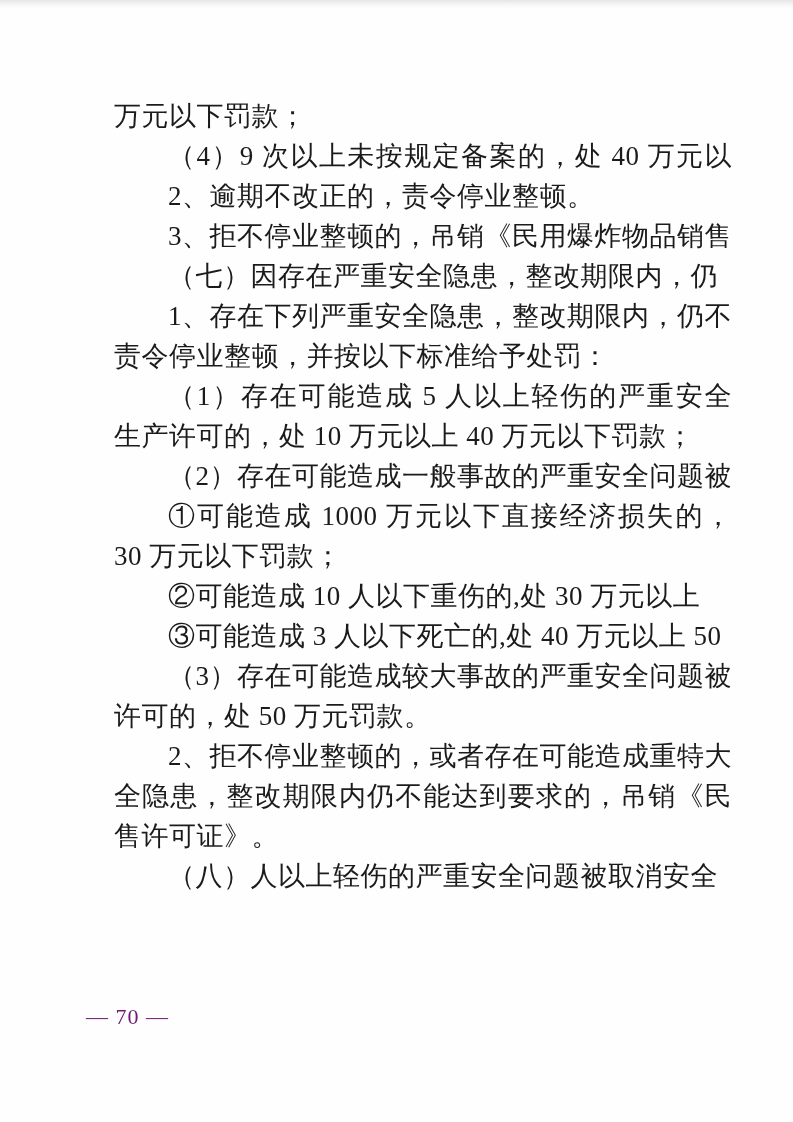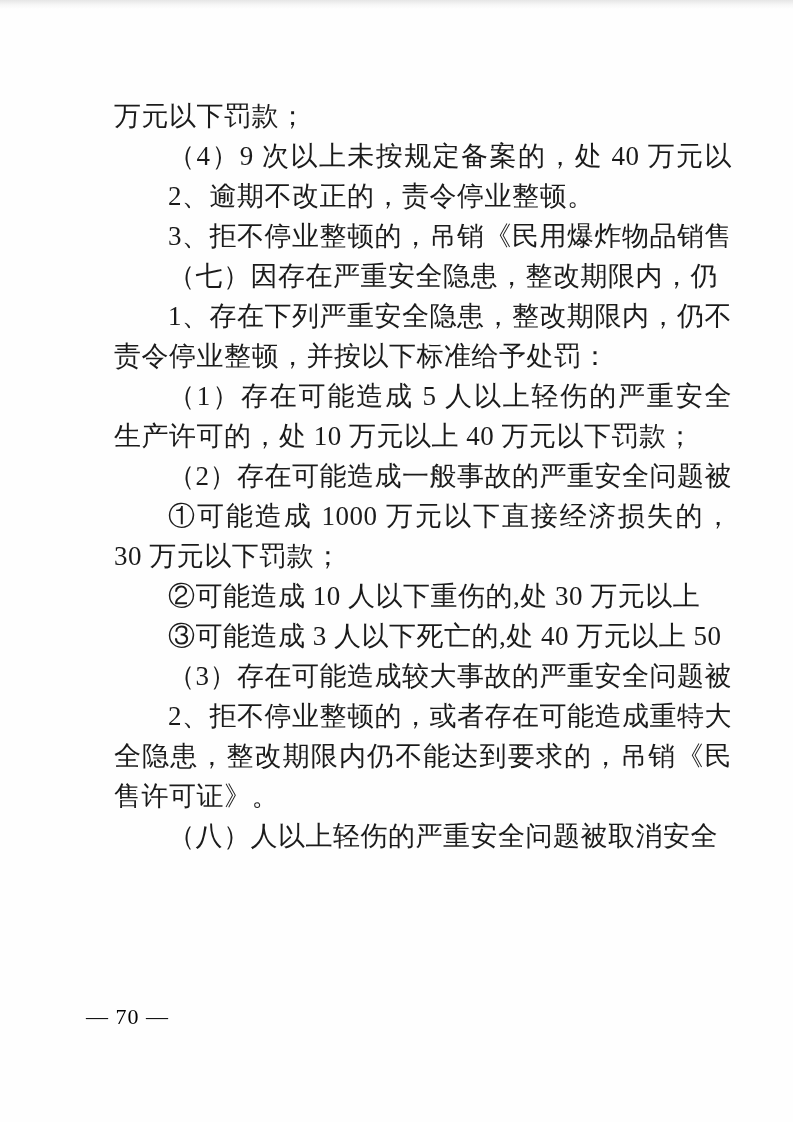--- a/index.html
+++ b/index.html
@@ -47,21 +47,21 @@
   .line.justify {
     text-align: justify;
     text-align-last: justify;
   }
   .footer {
     position: absolute;
     left: 86px;
     top: 1004px;
     font-size: 22px;
     letter-spacing: 1px;
-    color: #000000;
+    color: #701a75;
   }
 </style>
 </head>
 <body>
 
 <div class="page">
   <div class="top-edge"></div>
 
   <div class="content">
     <div class="line">万元以下罚款；</div>
@@ -72,20 +72,21 @@
     <div class="line indent justify">1、存在下列严重安全隐患，整改期限内，仍不能达到要求的，</div>
     <div class="line">责令停业整顿，并按以下标准给予处罚：</div>
     <div class="line indent justify">（1）存在可能造成 5 人以上轻伤的严重安全问题被取消安全</div>
     <div class="line">生产许可的，处 10 万元以上 40 万元以下罚款；</div>
     <div class="line indent justify">（2）存在可能造成一般事故的严重安全问题被取消安全生产</div>
     <div class="line indent justify">①可能造成 1000 万元以下直接经济损失的，处 20 万元以上</div>
     <div class="line">30 万元以下罚款；</div>
     <div class="line indent">②可能造成 10 人以下重伤的,处 30 万元以上 40 万元以下罚款；</div>
     <div class="line indent">③可能造成 3 人以下死亡的,处 40 万元以上 50 万元以下罚款。</div>
     <div class="line indent justify">（3）存在可能造成较大事故的严重安全问题被取消安全生产</div>
+    <div class="line">许可的，处 50 万元罚款。</div>
     <div class="line indent justify">2、拒不停业整顿的，或者存在可能造成重特大事故的严重安</div>
     <div class="line justify">全隐患，整改期限内仍不能达到要求的，吊销《民用爆炸物品销</div>
     <div class="line">售许可证》。</div>
     <div class="line indent">（八）人以上轻伤的严重安全问题被取消安全</div>
   </div>
 
   <div class="footer">— 70 —</div>
 </div>
 
 </body></html>

